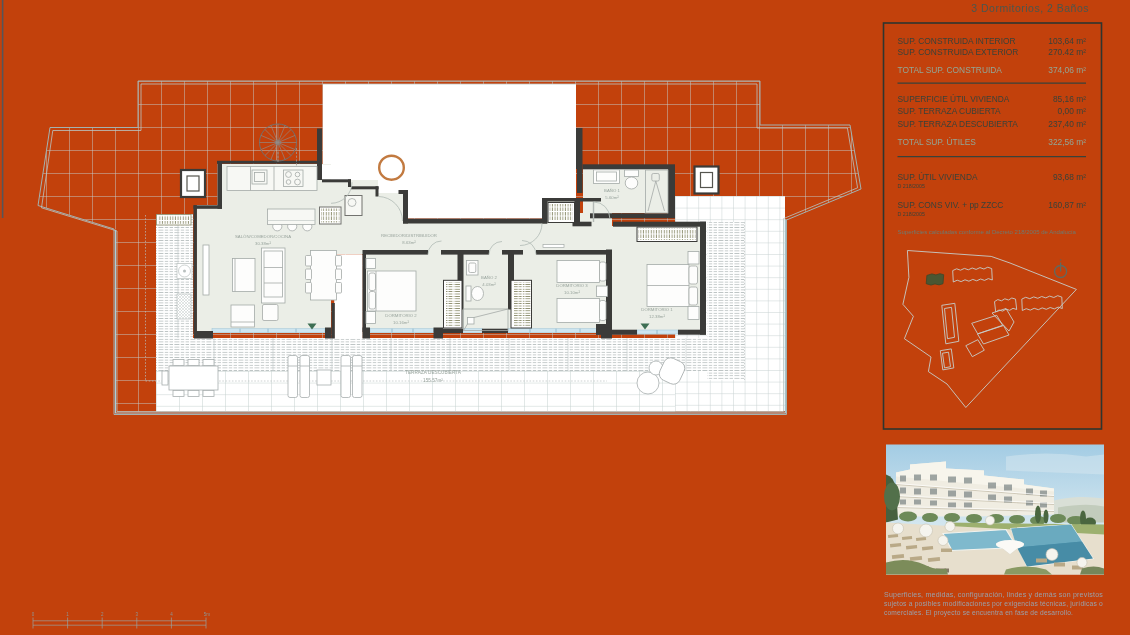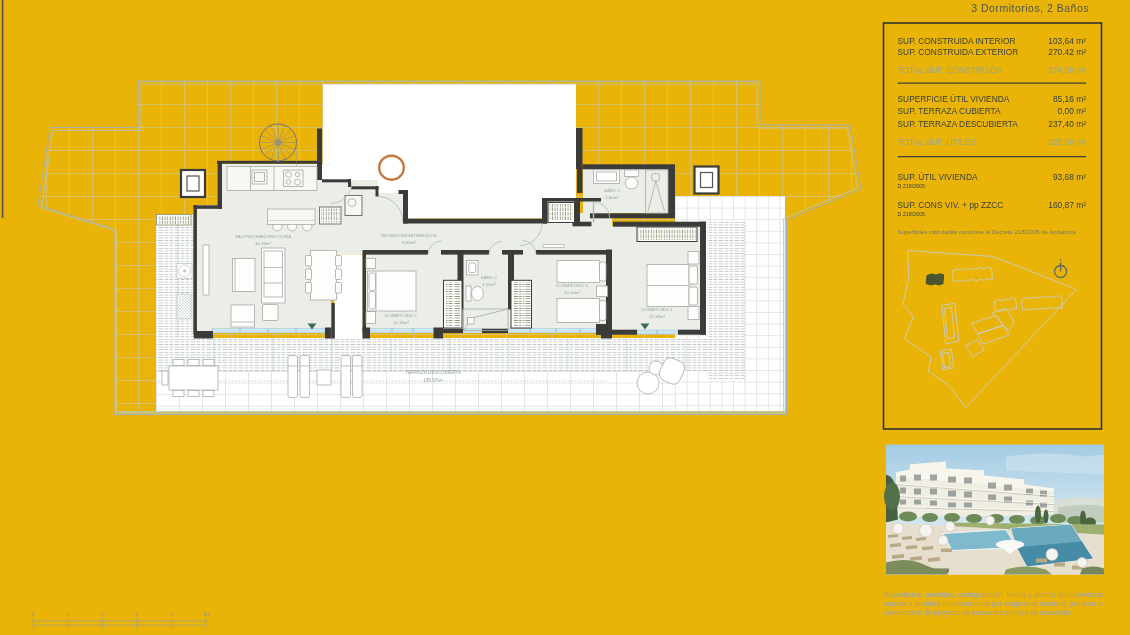--- a/index.html
+++ b/index.html
@@ -1,16 +1,16 @@
 <!DOCTYPE html>
 <html><head>
 <meta charset="utf-8">
 <style>
   html,body{margin:0;padding:0;background:#ffffff;}
-  #page{position:relative;width:1130px;height:635px;overflow:hidden;background:#eab308;
+  #page{position:relative;width:1130px;height:635px;overflow:hidden;background:#c2410c;
         font-family:"Liberation Sans", sans-serif;}
   svg text{font-family:"Liberation Sans", sans-serif;}
 </style>
 </head>
 <body>
 <div id="page">
 <svg width="1130" height="635" viewBox="0 0 1130 635" xmlns="http://www.w3.org/2000/svg">
 <defs>
   <pattern id="gridC" width="23" height="23" patternUnits="userSpaceOnUse" patternTransform="translate(138,81)">
     <path d="M23 0H0V23" fill="none" stroke="#c3cecd" stroke-width="0.95"></path>

